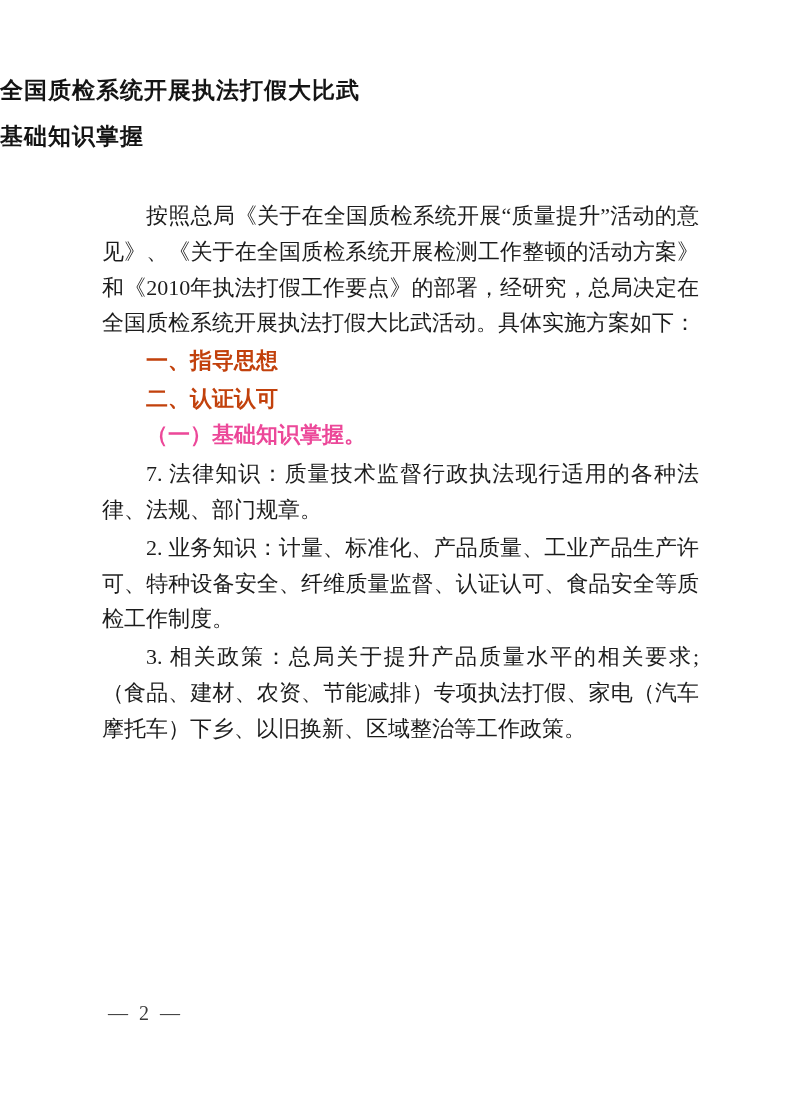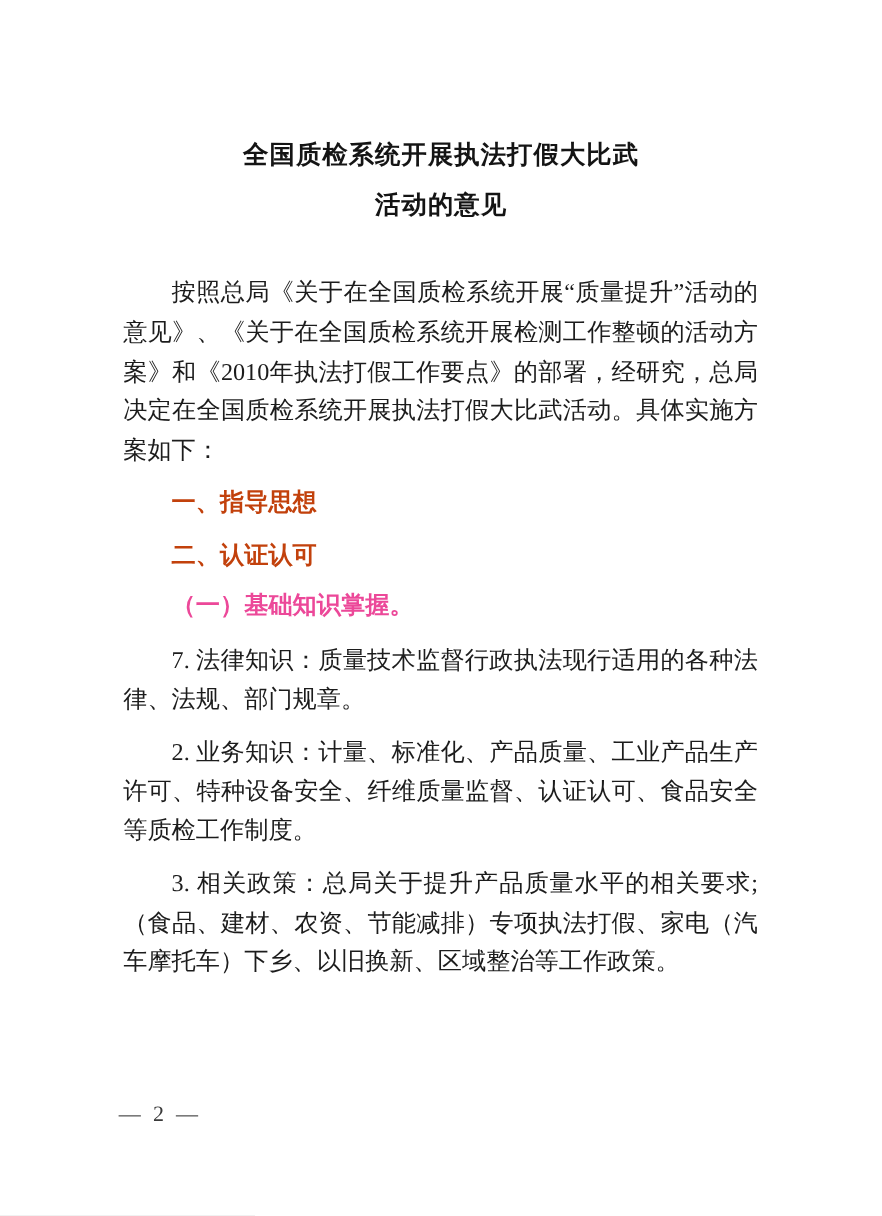--- a/index.html
+++ b/index.html
@@ -11,37 +11,37 @@
     position: relative;
     width: 802px;
     height: 1105px;
     margin: 0 auto;
     background: #ffffff;
     overflow: hidden;
     font-family: "Liberation Serif", "DejaVu Serif", serif;
     color: #1a1a1a;
   }
   .doc-header {
-    padding-top: 118px;
-    text-align: center;
+    padding-top: 68px;
+    text-align: left;
   }
   .title-line {
     font-size: 23px;
     font-weight: 700;
     line-height: 46px;
     letter-spacing: 1px;
     color: #141414;
   }
   .doc-body {
     margin: 38px 101px 0 100px; 
   }
   .para,
   .heading-hei,
   .heading-kai {
-    margin: 12px;
+    margin: 2px;
     font-size: 22px;
     line-height: 35.75px;
     text-indent: 2em;
     text-align: justify;
     text-justify: inter-ideograph;
     word-break: break-all;
   }
   .para {
     font-family: "Liberation Serif", "DejaVu Serif", serif;
     font-weight: 400;
@@ -69,21 +69,21 @@
     font-family: "Liberation Serif", "DejaVu Serif", serif;
   }
 </style>
 </head>
 <body>
 
 <div class="page">
 
   <header class="doc-header">
     <div class="title-line">全国质检系统开展执法打假大比武</div>
-    <div class="title-line">活动的意见</div>
+    <div class="title-line">基础知识掌握</div>
   </header>
 
   <main class="doc-body">
     <p class="para">按照总局《关于在全国质检系统开展“质量提升”活动的意见》、《关于在全国质检系统开展检测工作整顿的活动方案》和《2010年执法打假工作要点》的部署，经研究，总局决定在全国质检系统开展执法打假大比武活动。具体实施方案如下：</p>
     <h2 class="heading-hei">一、指导思想</h2>
     <h2 class="heading-hei">二、认证认可</h2>
     <h3 class="heading-kai">（一）基础知识掌握。</h3>
     <p class="para">7. 法律知识：质量技术监督行政执法现行适用的各种法律、法规、部门规章。</p>
     <p class="para">2. 业务知识：计量、标准化、产品质量、工业产品生产许可、特种设备安全、纤维质量监督、认证认可、食品安全等质检工作制度。</p>
     <p class="para">3. 相关政策：总局关于提升产品质量水平的相关要求;（食品、建材、农资、节能减排）专项执法打假、家电（汽车摩托车）下乡、以旧换新、区域整治等工作政策。</p>

